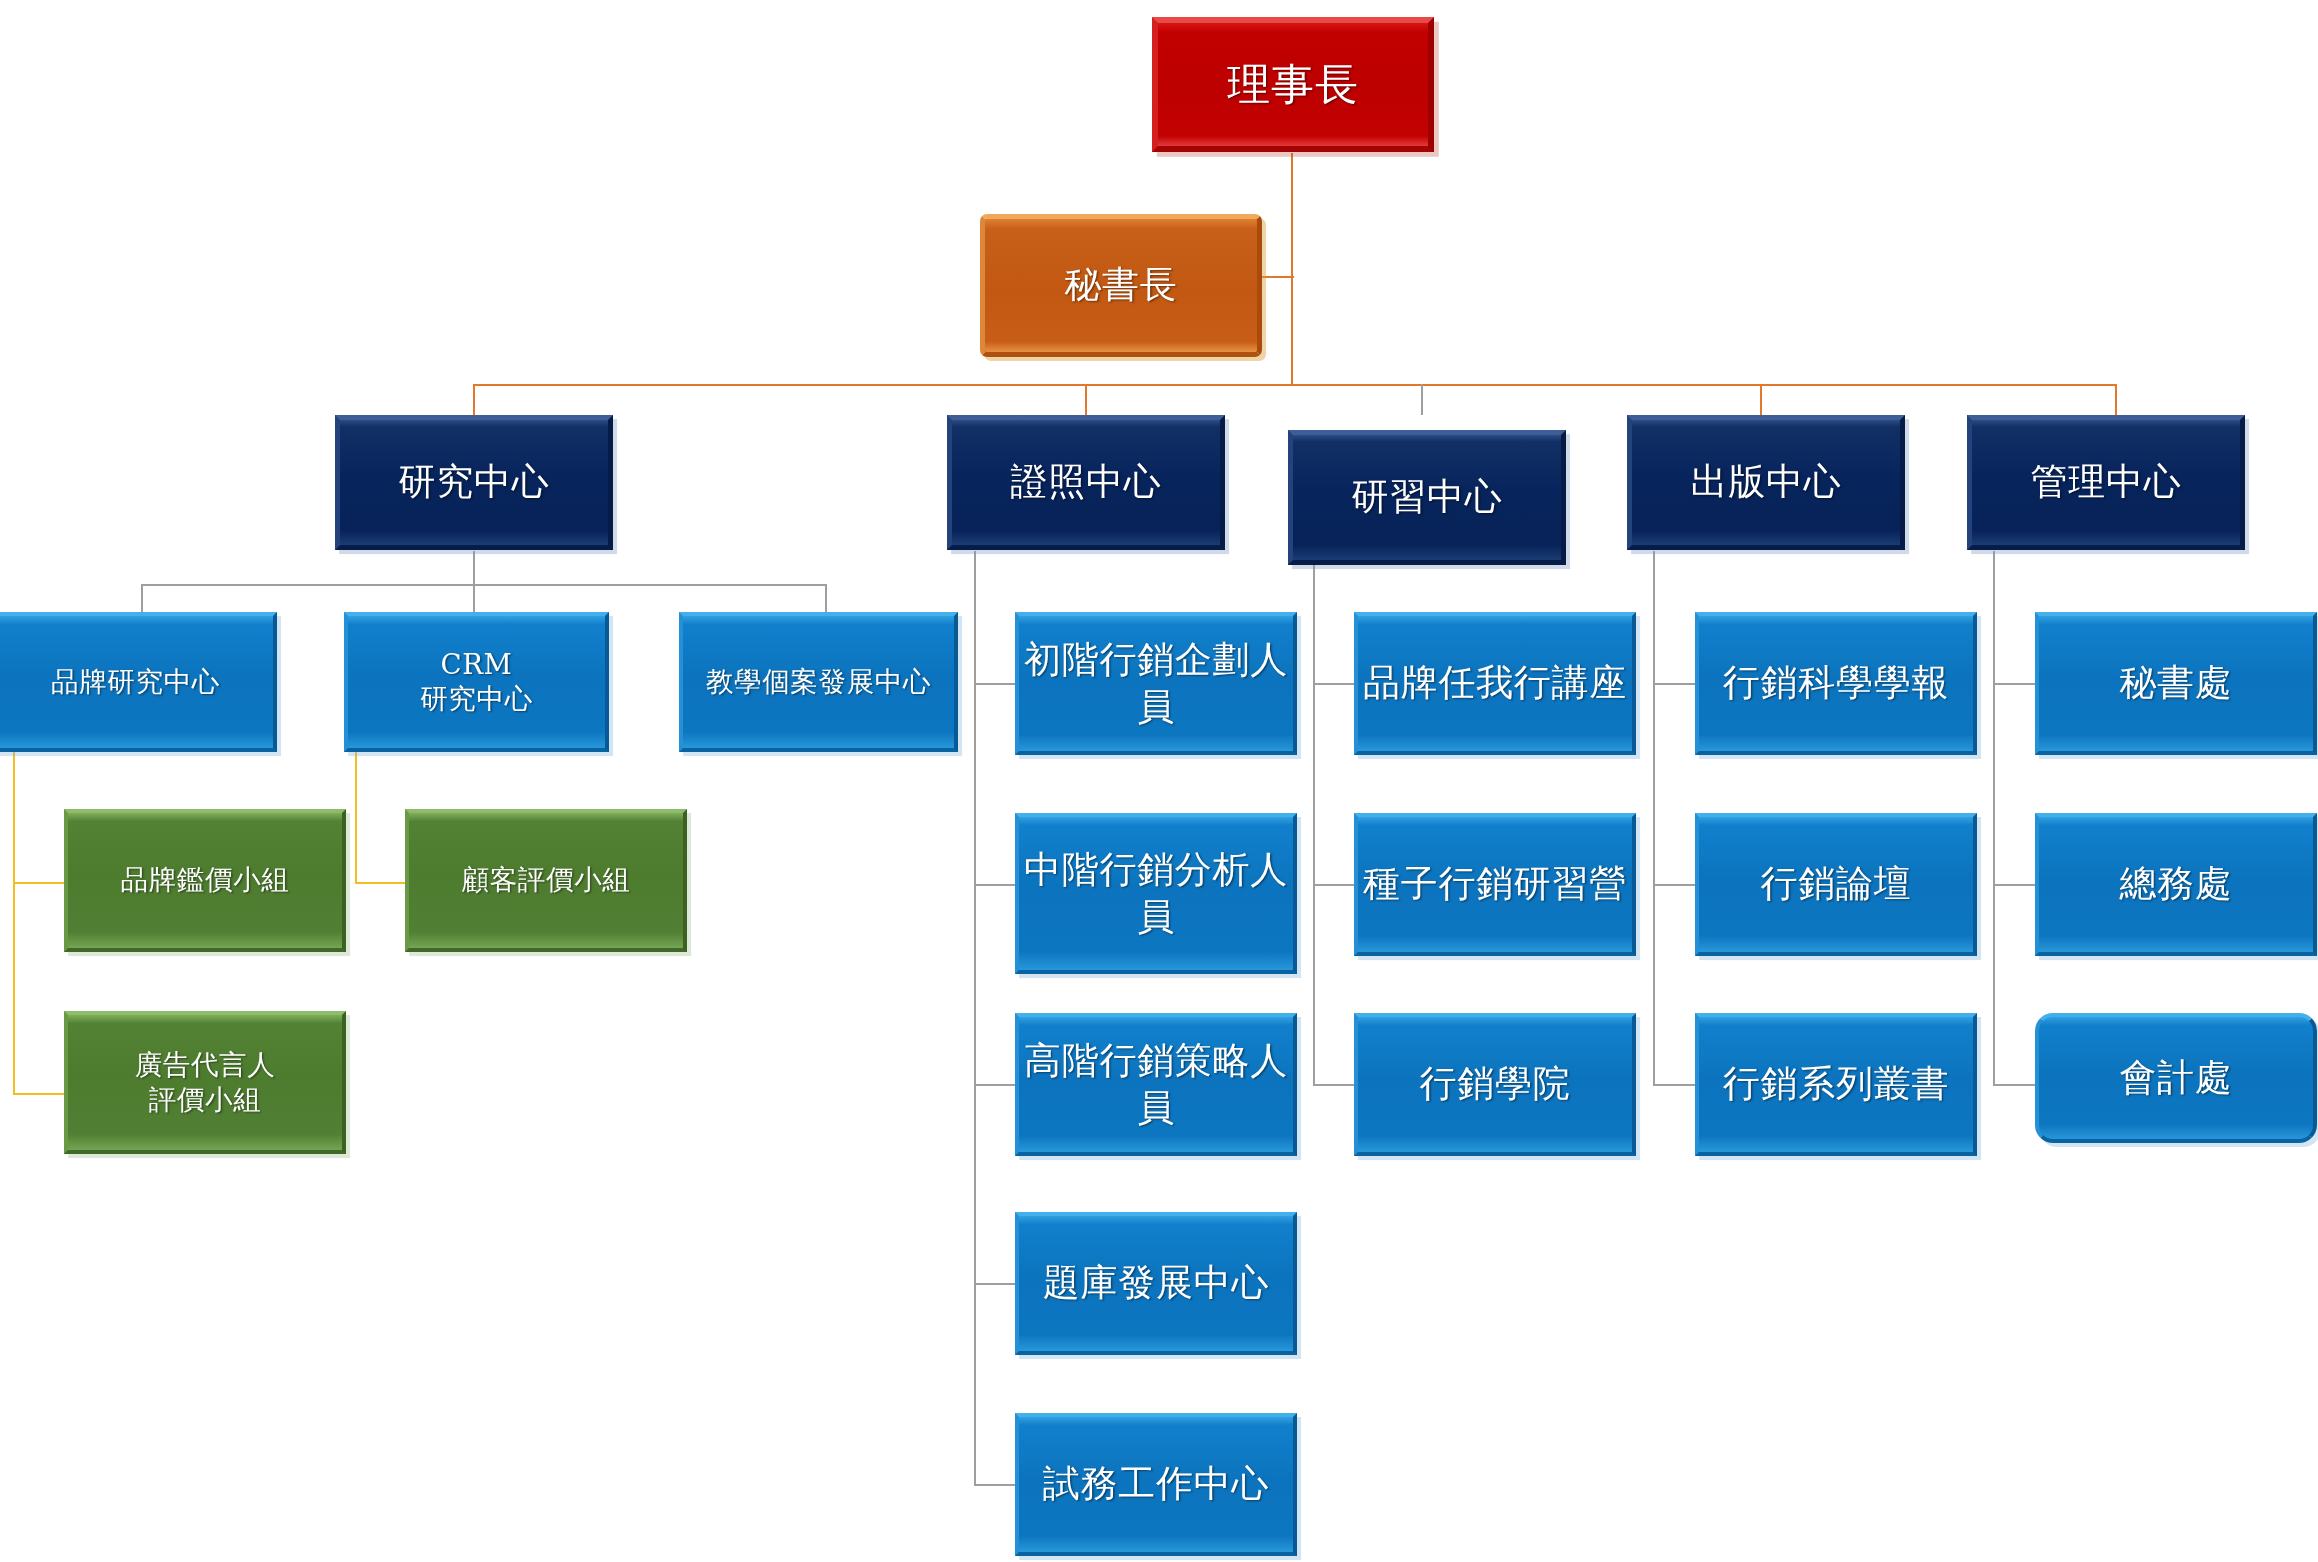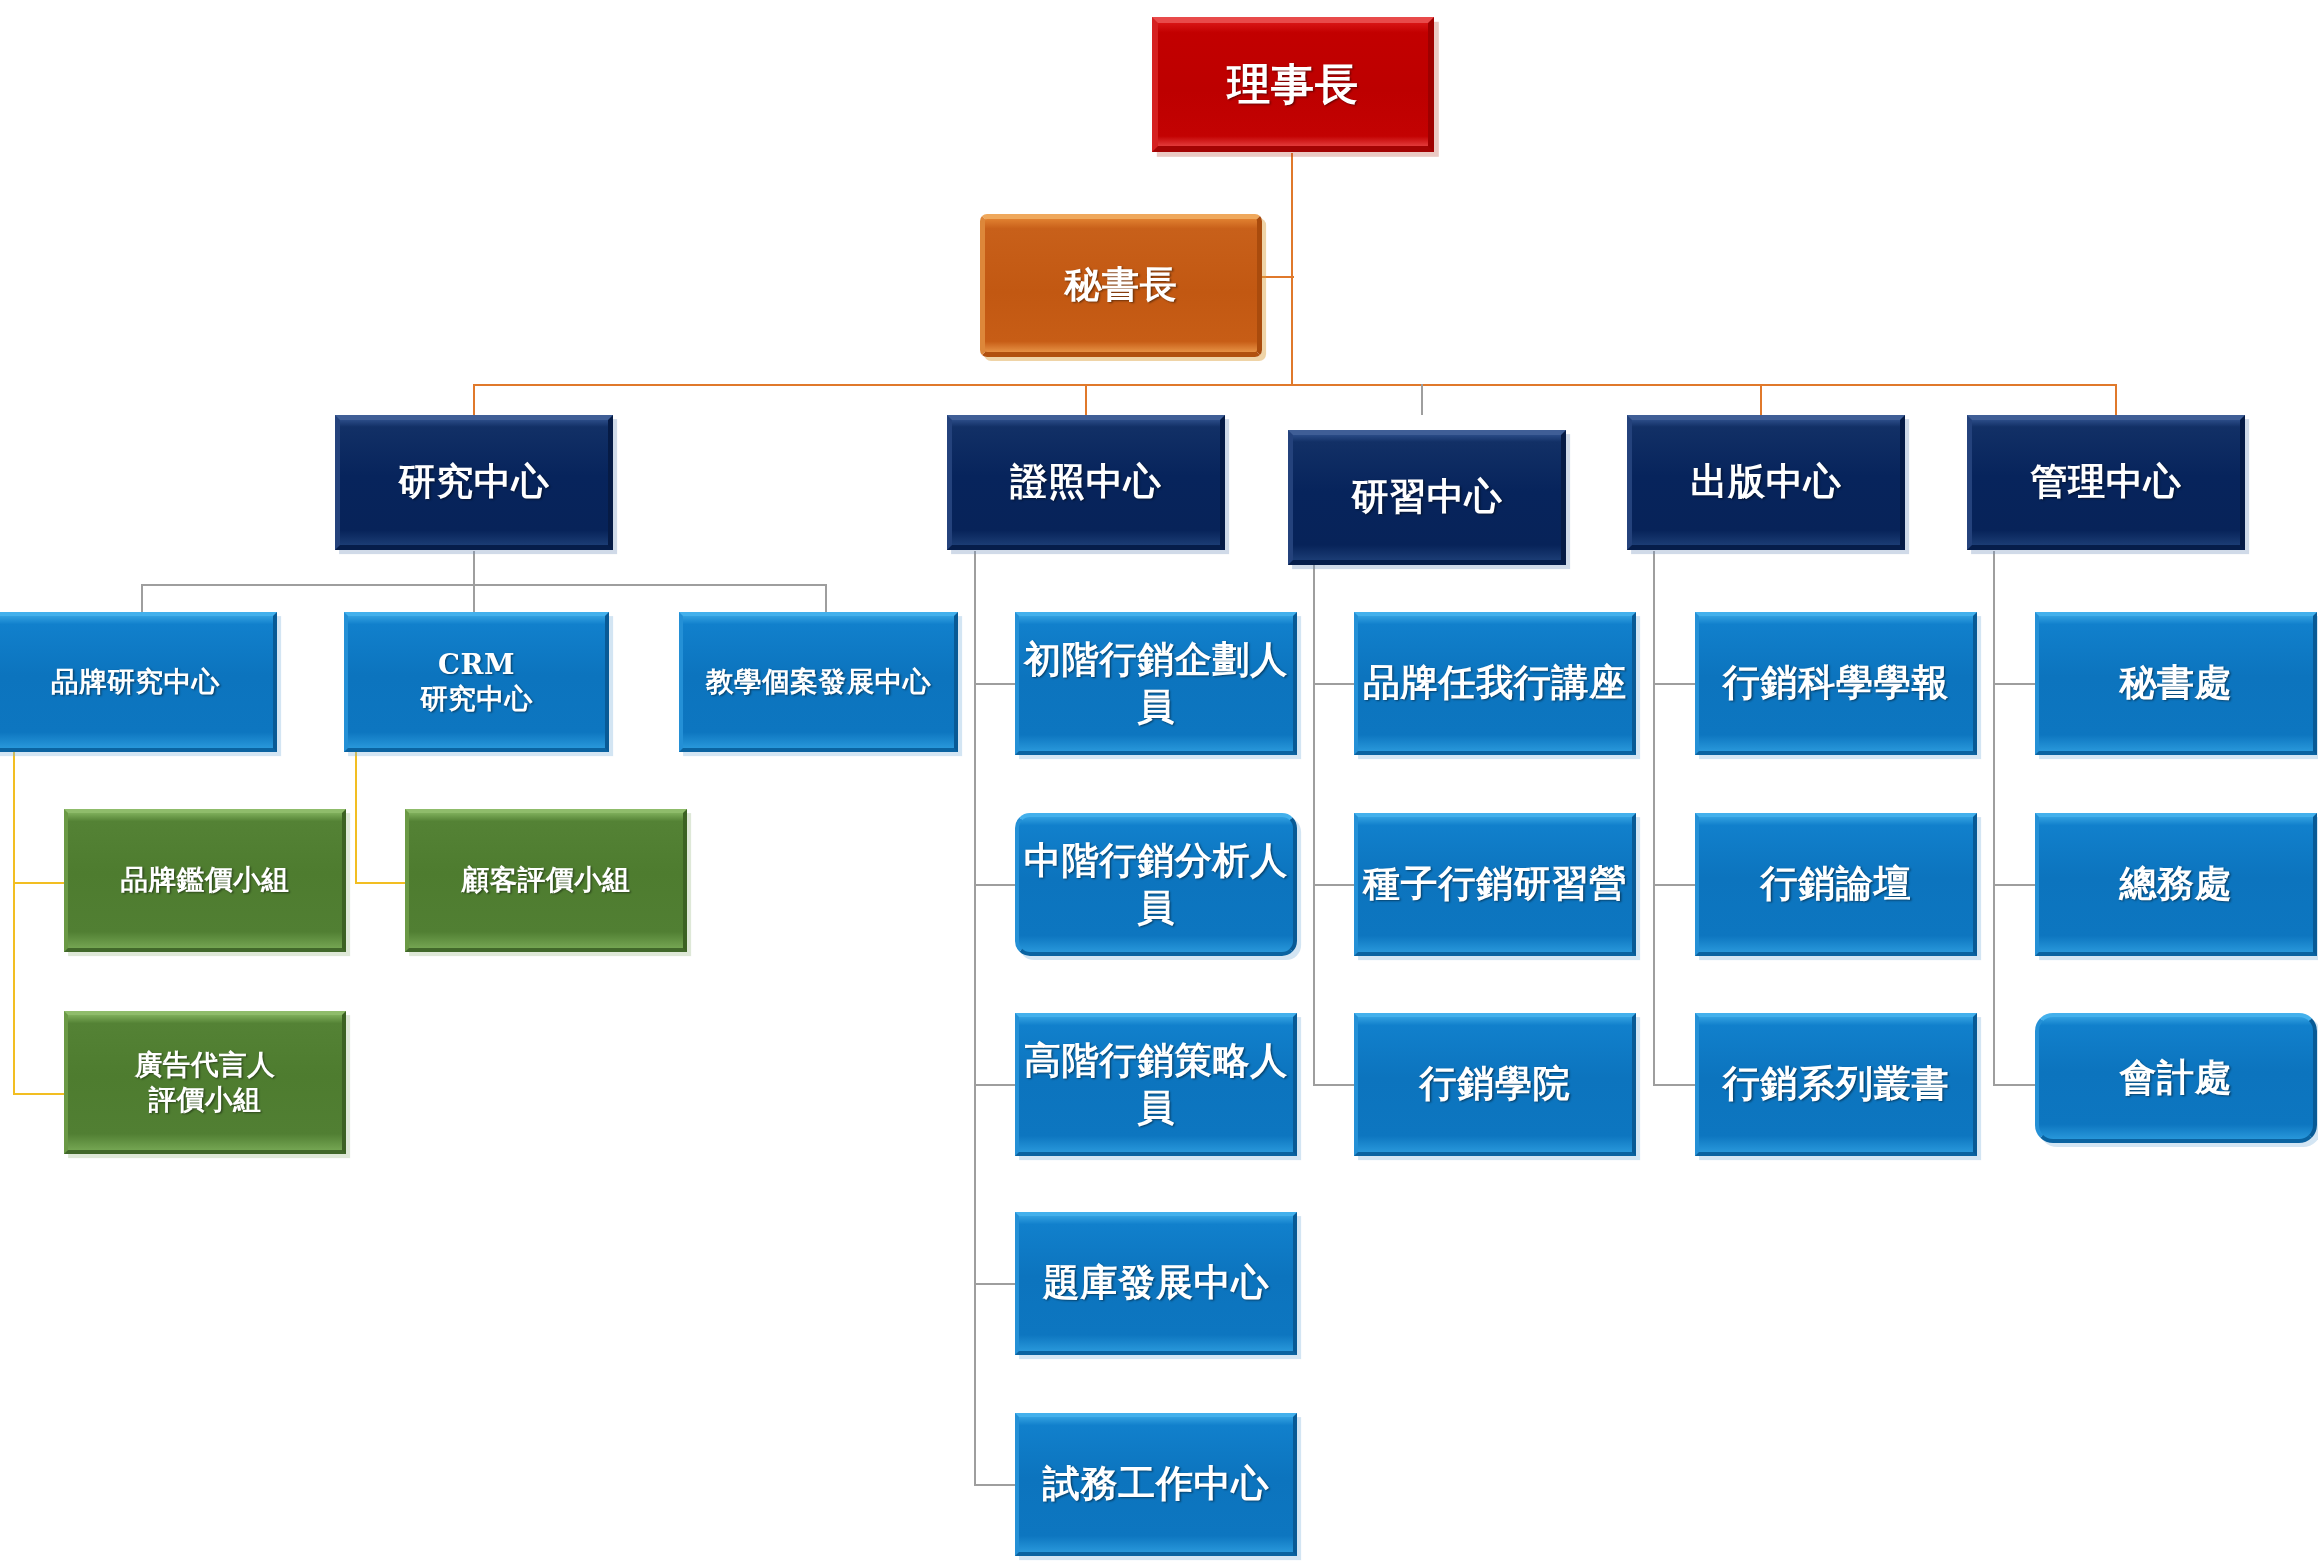--- a/index.html
+++ b/index.html
@@ -30,21 +30,21 @@
   
   .node {
     position: absolute;
     box-sizing: border-box;
     display: flex;
     align-items: center;
     justify-content: flex-start;
     text-align: center;
     color: #ffffff;
     line-height: 1.25;
-    font-weight: 700;
+    font-weight: 400;
     letter-spacing: 0.02em;
     text-shadow: 1.4px 1.4px 2.1px rgba(0,0,0,0.45);
     z-index: 5;
   }
   .node .lbl { width: 100%; padding: 0 4.1px; }
   .node .lbl .ln { display: block; }
 
   
   .node.red {
     background:
@@ -224,21 +224,21 @@
   <div class="node green fs-sm" style="left:64px; top:1011px; width:282px; height:143px;">
     <span class="lbl">
       <span class="ln">廣告代言人</span>
       <span class="ln">評價小組</span>
     </span>
   </div>
 
   <div class="node blue fs-md" style="left:1015px; top:612px; width:282px; height:143px;">
     <span class="lbl">初階行銷企劃人員</span>
   </div>
-  <div class="node blue fs-md" style="left:1015px; top:813px; width:282px; height:143px;border-radius:15px;">
+  <div class="node blue fs-md" style="left:1015px; top:813px; width:282px; height:161px;">
     <span class="lbl">中階行銷分析人員</span>
   </div>
   <div class="node blue fs-md" style="left:1015px; top:1013px; width:282px; height:143px;">
     <span class="lbl">高階行銷策略人員</span>
   </div>
   <div class="node blue fs-md" style="left:1015px; top:1212px; width:282px; height:143px;">
     <span class="lbl">題庫發展中心</span>
   </div>
   <div class="node blue fs-md" style="left:1015px; top:1413px; width:282px; height:143px;">
     <span class="lbl">試務工作中心</span>

